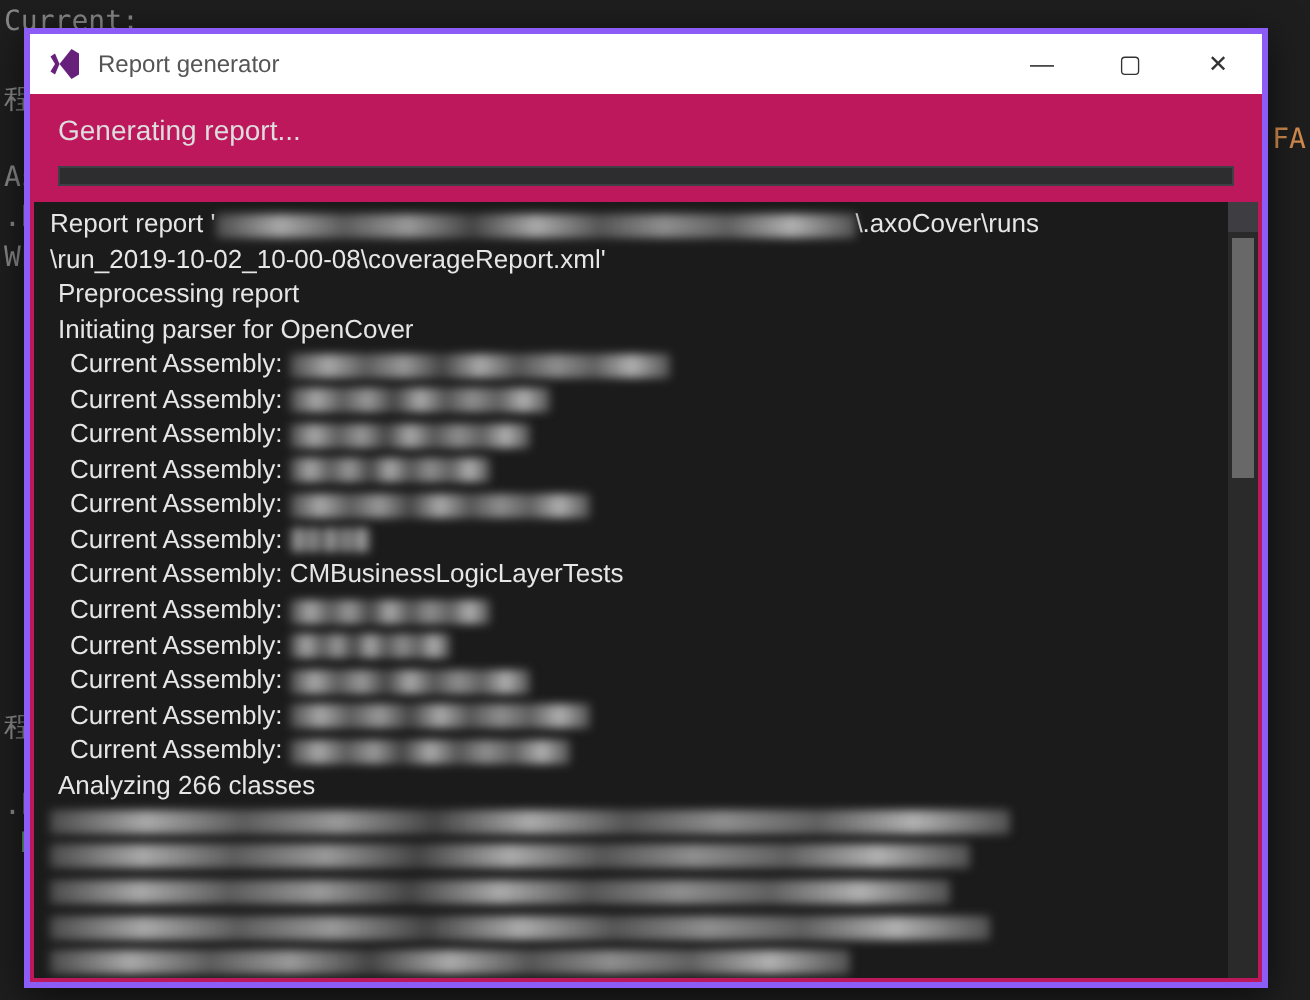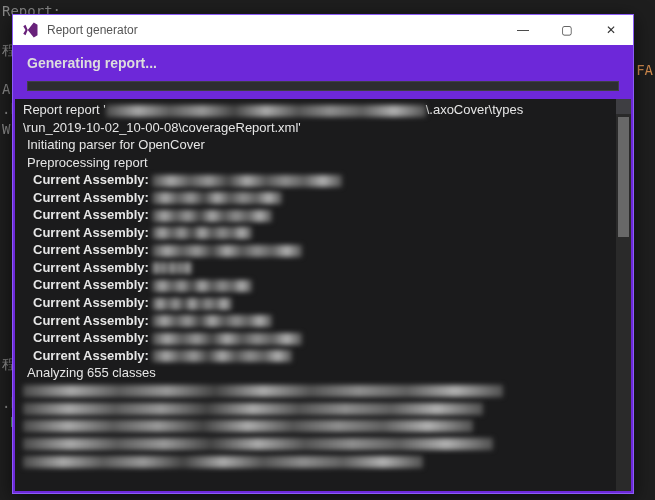--- a/index.html
+++ b/index.html
@@ -25,22 +25,22 @@
     }
     .bg-code .line { white-space: pre; }
     .bg-code .orange { color: #d28b4e; }
     .bg-code .green { color: #5aa66a; }
     .dialog {
       position: absolute;
       top: 14px;
       left: 12px;
       width: 622px;
       height: 480px;
-      background: #6d28d9;
-      border: 1px solid #8b5cf6;
+      background: #be185d;
+      border: 3px solid #8b5cf6;
       box-shadow: 0 4px 18px rgba(0,0,0,0.6);
       display: flex;
       flex-direction: column;
     }
     .titlebar {
       height: 30px;
       background: #fff;
       display: flex;
       align-items: center;
       padding-left: 8px;
@@ -56,21 +56,20 @@
     .titlebar .winbtn {
       width: 44px; height: 30px;
       display: flex; align-items: center; justify-content: center;
       color: #333;
       cursor: pointer;
     }
     .header {
       padding: 10px 0 4px 14px;
       color: #ddd;
       font-size: 14px;
-      font-weight: bold;
     }
     .progress-outer {
       margin: 6px 14px 8px 14px;
       height: 10px;
       background: #2d2d30;
       border: 1px solid #3f3f46;
       position: relative;
     }
     .log-area {
       flex: 1;
@@ -78,21 +77,21 @@
       margin: 0 2px 2px 2px;
       padding: 2px 8px 2px 8px;
       color: #e6e6e6;
       font-size: 13px;
       line-height: 1.35;
       overflow: hidden;
       position: relative;
     }
     .log-line { white-space: pre; }
     .log-line.indent1 { padding-left: 4px; }
-    .log-line.indent2 { padding-left: 10px; font-weight: bold; }
+    .log-line.indent2 { padding-left: 10px; }
     .scrollbar {
       position: absolute;
       top: 0; right: 0;
       width: 15px; height: 100%;
       background: #2a2a2a;
     }
     .scrollbar::before {
       content: "";
       position: absolute;
       top: 0; left: 0; right: 0;
@@ -114,21 +113,21 @@
       color: transparent;
       height: 12px;
       vertical-align: middle;
       border-radius: 1px;
     }
   </style>
 </head>
 <body>
 
 <div class="bg-code" id="bg-code">
-    <div class="line">Report;</div>
+    <div class="line">Current;</div>
     <div class="line">&nbsp;</div>
     <div class="line">程步</div>
     <div class="line" style="text-align: right;"><span class="orange">.FA</span></div>
     <div class="line">As</div>
     <div class="line">.h</div>
     <div class="line">WF</div>
     <div class="line">&nbsp;</div>
     <div class="line">&nbsp;</div>
     <div class="line">&nbsp;</div>
     <div class="line">&nbsp;</div>
@@ -161,36 +160,37 @@
       </div>
     <div class="winbtn">
         <span>✕</span>
       </div>
   </div>
   <div class="header">
     <span>Generating report...</span>
   </div>
   <div class="progress-outer"></div>
   <div class="log-area" id="log-area">
-    <div class="log-line indent0"><span>Report report '</span><span class="blur" style="width: 320px;"></span><span>\.axoCover\types</span></div>
+    <div class="log-line indent0"><span>Report report '</span><span class="blur" style="width: 320px;"></span><span>\.axoCover\runs</span></div>
       <div class="log-line indent0"><span>\run_2019-10-02_10-00-08\coverageReport.xml'</span></div>
+      <div class="log-line indent1"><span>Preprocessing report</span></div>
       <div class="log-line indent1"><span>Initiating parser for OpenCover</span></div>
-      <div class="log-line indent1"><span>Preprocessing report</span></div>
       <div class="log-line indent2"><span>Current Assembly: </span><span class="blur" style="width: 190px;"></span></div>
       <div class="log-line indent2"><span>Current Assembly: </span><span class="blur" style="width: 130px;"></span></div>
       <div class="log-line indent2"><span>Current Assembly: </span><span class="blur" style="width: 120px;"></span></div>
       <div class="log-line indent2"><span>Current Assembly: </span><span class="blur" style="width: 100px;"></span></div>
       <div class="log-line indent2"><span>Current Assembly: </span><span class="blur" style="width: 150px;"></span></div>
       <div class="log-line indent2"><span>Current Assembly: </span><span class="blur" style="width: 40px;"></span></div>
+      <div class="log-line indent2"><span>Current Assembly: CMBusinessLogicLayerTests</span></div>
       <div class="log-line indent2"><span>Current Assembly: </span><span class="blur" style="width: 100px;"></span></div>
       <div class="log-line indent2"><span>Current Assembly: </span><span class="blur" style="width: 80px;"></span></div>
       <div class="log-line indent2"><span>Current Assembly: </span><span class="blur" style="width: 120px;"></span></div>
       <div class="log-line indent2"><span>Current Assembly: </span><span class="blur" style="width: 150px;"></span></div>
       <div class="log-line indent2"><span>Current Assembly: </span><span class="blur" style="width: 140px;"></span></div>
-      <div class="log-line indent1"><span>Analyzing 655 classes</span></div>
+      <div class="log-line indent1"><span>Analyzing 266 classes</span></div>
       <div class="log-line indent0"><span></span><span class="blur" style="width: 480px;"></span></div>
       <div class="log-line indent0"><span></span><span class="blur" style="width: 460px;"></span></div>
       <div class="log-line indent0"><span></span><span class="blur" style="width: 450px;"></span></div>
       <div class="log-line indent0"><span></span><span class="blur" style="width: 470px;"></span></div>
       <div class="log-line indent0"><span></span><span class="blur" style="width: 400px;"></span></div>
       <div class="scrollbar"></div>
   </div>
 </div>
 
 </body></html>

